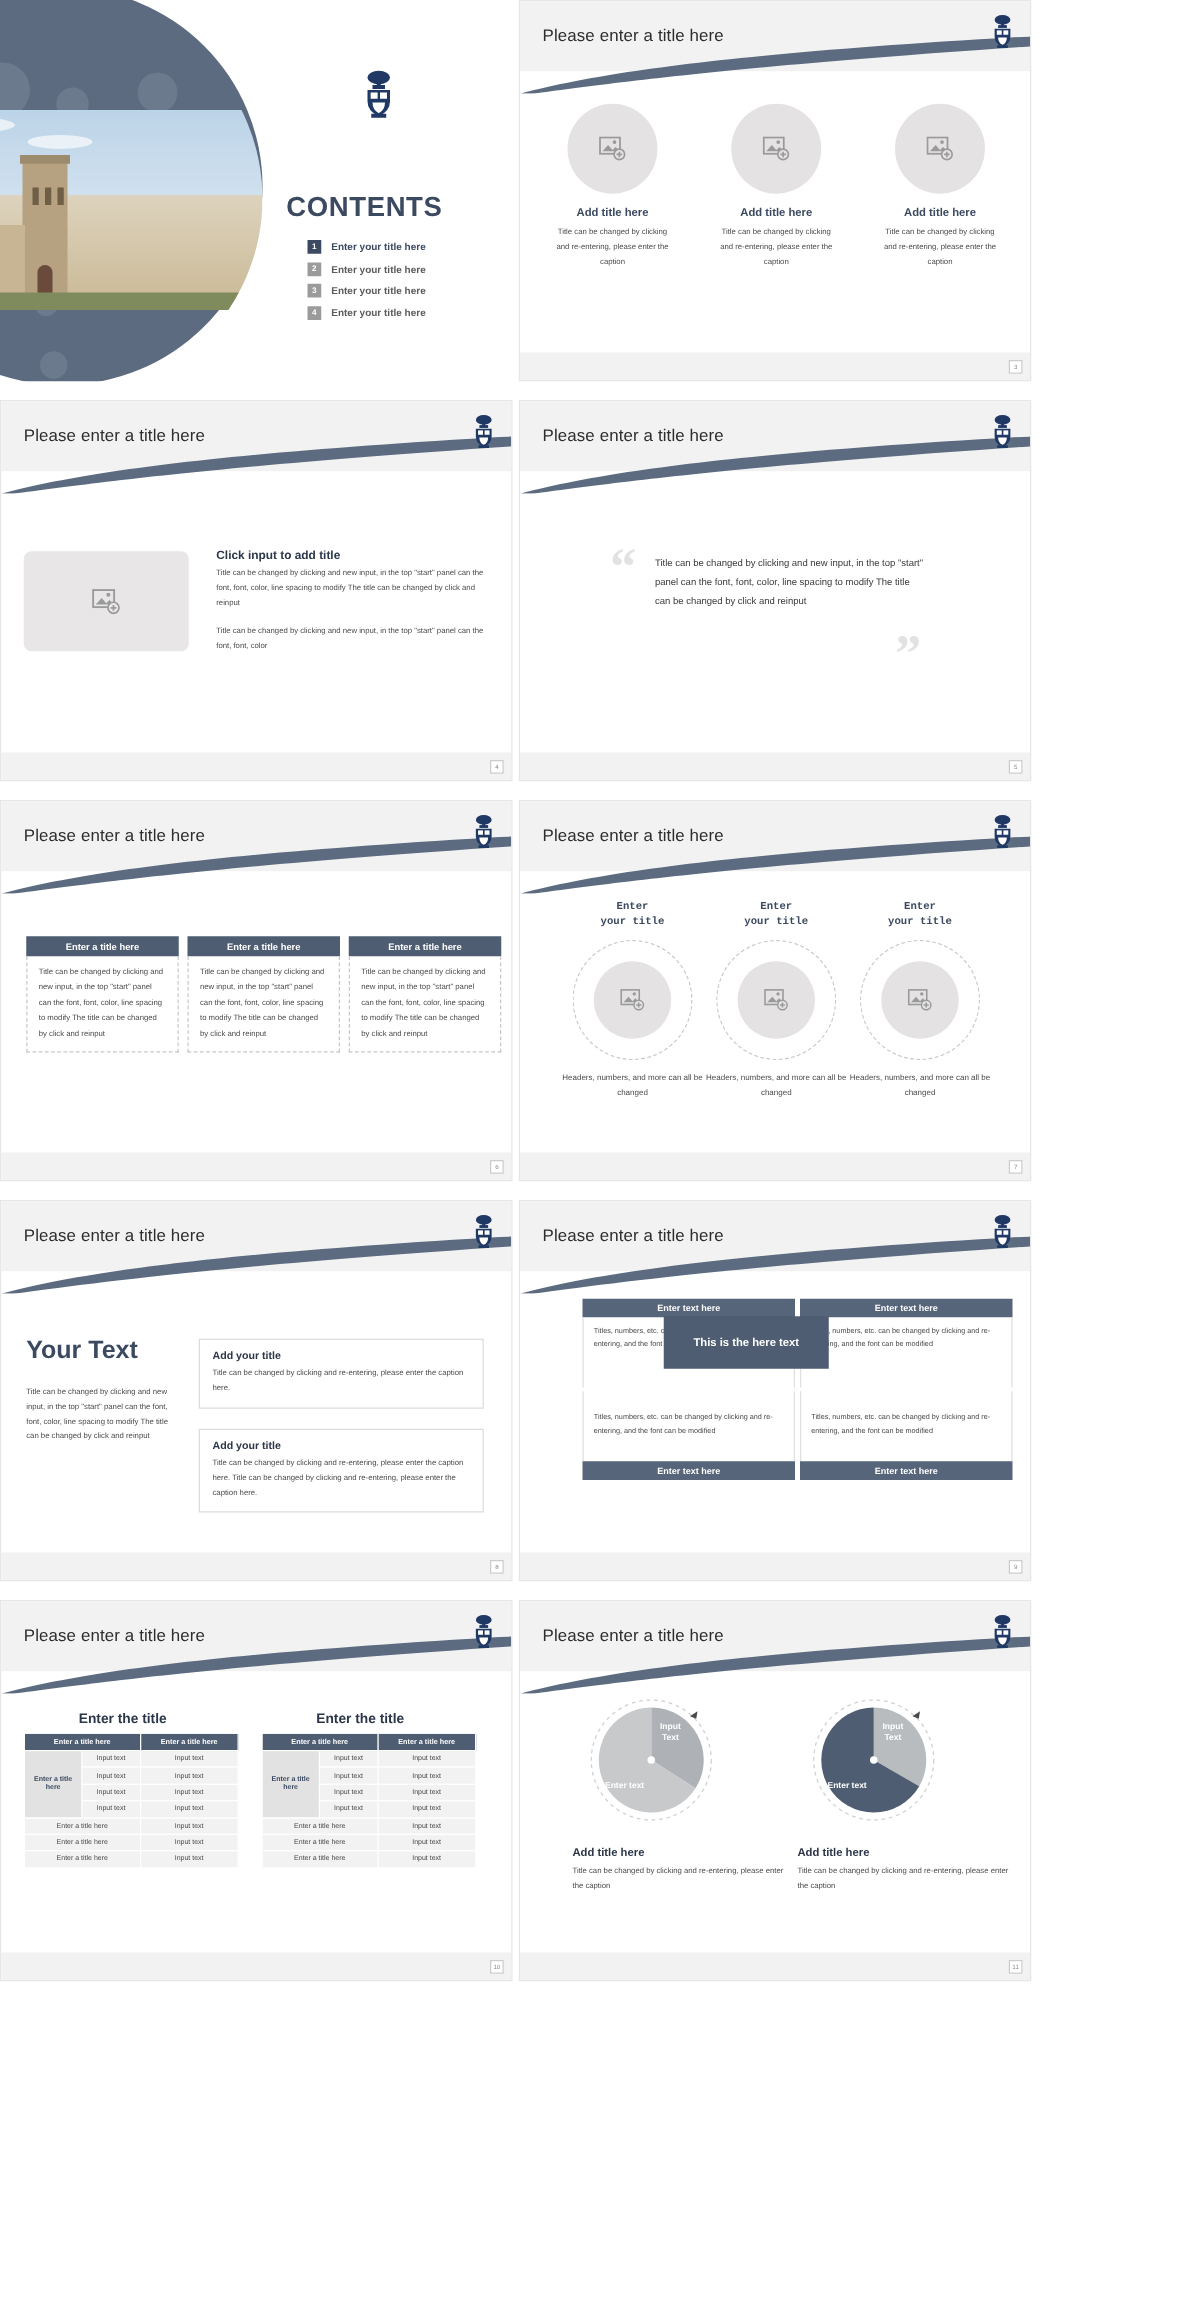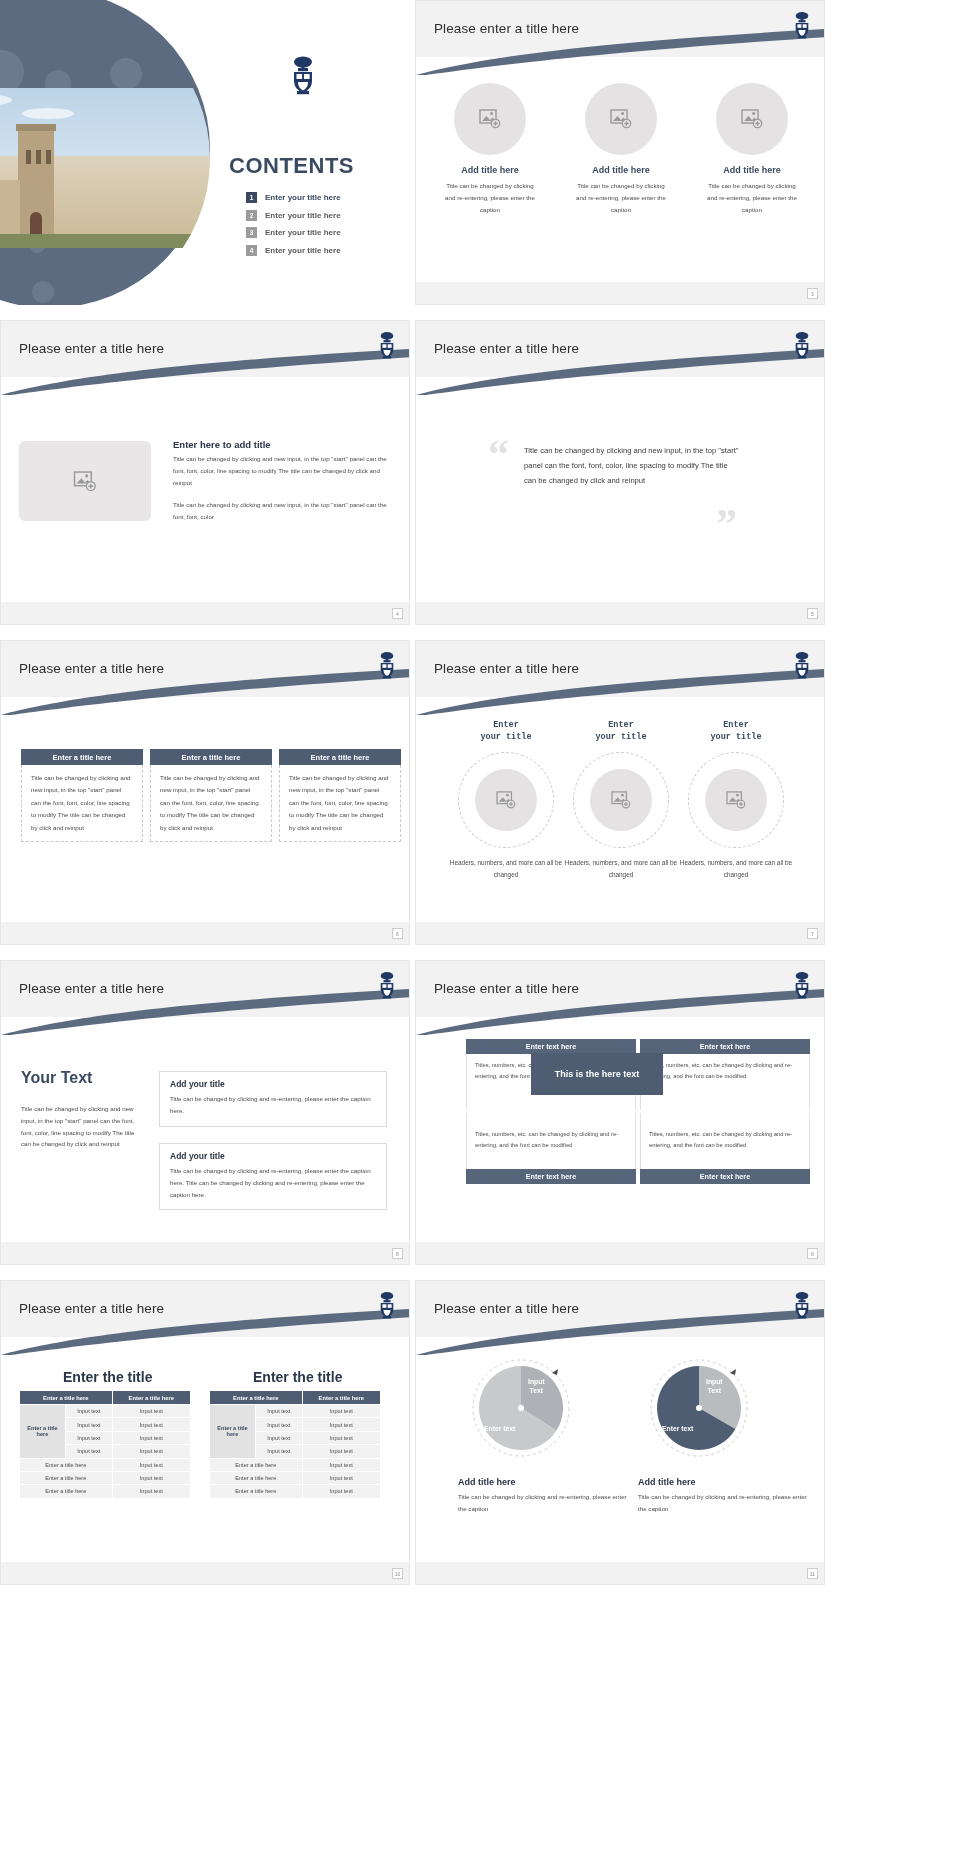--- a/index.html
+++ b/index.html
@@ -136,40 +136,40 @@
   
   .s7-col { position:absolute; top:78px; width:120px; text-align:center; }
   .s7-h { font-size:8.5px; font-weight:bold; color:#3b4a60; line-height:1.45; margin-bottom:8px;font-family:Liberation Mono, monospace; }
   .s7-ring { width:96px; height:96px; margin:0 auto; border:1px dashed #c9c9c9; border-radius:50%;
              display:flex; align-items:center; justify-content:center; }
   .s7-circ { width:62px; height:62px; }
   .s7-cap { margin-top:9px; font-size:6.4px; color:#4a4a4a; line-height:1.9; }
 
   
   .s8-left { position:absolute; left:20px; top:108px; width:120px; }
-  .s8-big { font-size:16px; font-weight:bold; color:#3b4a60; margin-bottom:16px; }
+  .s8-big { font-size:20px; font-weight:bold; color:#3b4a60; margin-bottom:16px; }
   .s8-box { position:absolute; left:158px; width:228px; border:1px solid #dcdcdc; padding:7px 10px 9px; }
   .s8-h { font-size:8.5px; font-weight:bold; color:#2b3648; margin-bottom:4px; }
 
   
   .s9-q { position:absolute; width:170px;margin-left:32px; }
   .s9-hd { height:15px; background:#56657a; color:#fff; font-size:7.2px; font-weight:bold;
            display:flex; align-items:center; justify-content:center; }
   .s9-bd { border:1px solid #e0e0e0; border-top:none; border-bottom:none; background:#fff;
            padding:6px 8px; font-size:5.8px; color:#4a4a4a; line-height:1.85; height:56px; }
   .s9-bd.btm { padding-top:16px; }
   .s9-center {
     position:absolute; left:115px; top:92px; width:132px; height:42px;
     background:#4e5d72; color:#fff; font-size:9px; font-weight:bold;
     display:flex; align-items:center; justify-content:center; z-index:5;
   }
 
   
   .s10-wrap { position:absolute; top:88px; }
-  .s10-lbl { font-size:14px; font-weight:bold; color:#2b3648; margin-bottom:5px;padding-left:44px; }
+  .s10-lbl { font-size:11px; font-weight:bold; color:#2b3648; margin-bottom:5px;padding-left:44px; }
   table.tbl { border-collapse:collapse; font-size:5.6px; color:#4a4a4a; }
   table.tbl th {
     background:#4e5d72; color:#fff; font-weight:bold; font-size:5.8px;
     padding:3.5px 2px; border:1px solid #fff; text-align:center;
   }
   table.tbl td {
     padding:3.2px 3px; border:1px solid #ffffff; background:#f2f2f2; text-align:center;
   }
   table.tbl td.mergecell { background:#e2e2e2; font-weight:bold; color:#3b4a60; }
 
@@ -331,21 +331,21 @@
     <div class="s4-img rect-img">
       <svg width="24" height="21" viewBox="0 0 22 20">
           <rect x="1" y="1" width="16" height="13" fill="none" stroke="#9a9a9a" stroke-width="1.4"></rect>
           <path d="M3 12 l4.5 -5 l3.5 4 l2.5 -2.5 l3.5 3.5 z" fill="#9a9a9a"></path>
           <circle cx="12.6" cy="4.6" r="1.5" fill="#9a9a9a"></circle>
           <circle cx="16.5" cy="14.5" r="4.2" fill="#e8e6e6" stroke="#9a9a9a" stroke-width="1.3"></circle>
           <path d="M16.5 12.3 v4.4 M14.3 14.5 h4.4" stroke="#9a9a9a" stroke-width="1.3"></path>
         </svg>
     </div>
     <div class="s4-txt">
-      <div class="s4-h">Enter here to add title</div>
+      <div class="s4-h">Click input to add title</div>
       <div class="body-txt">Title can be changed by clicking and new input, in the top "start" panel can the font, font, color, line spacing to modify The title can be changed by click and reinput</div>
       <div class="body-txt" style="margin-top:11px;">Title can be changed by clicking and new input, in the top "start" panel can the font, font, color</div>
     </div>
 
     <div class="footer-strip"></div>
     <div class="pagenum">4</div>
   </div>
 
   <div class="slide">
     <div class="hdr"></div>

